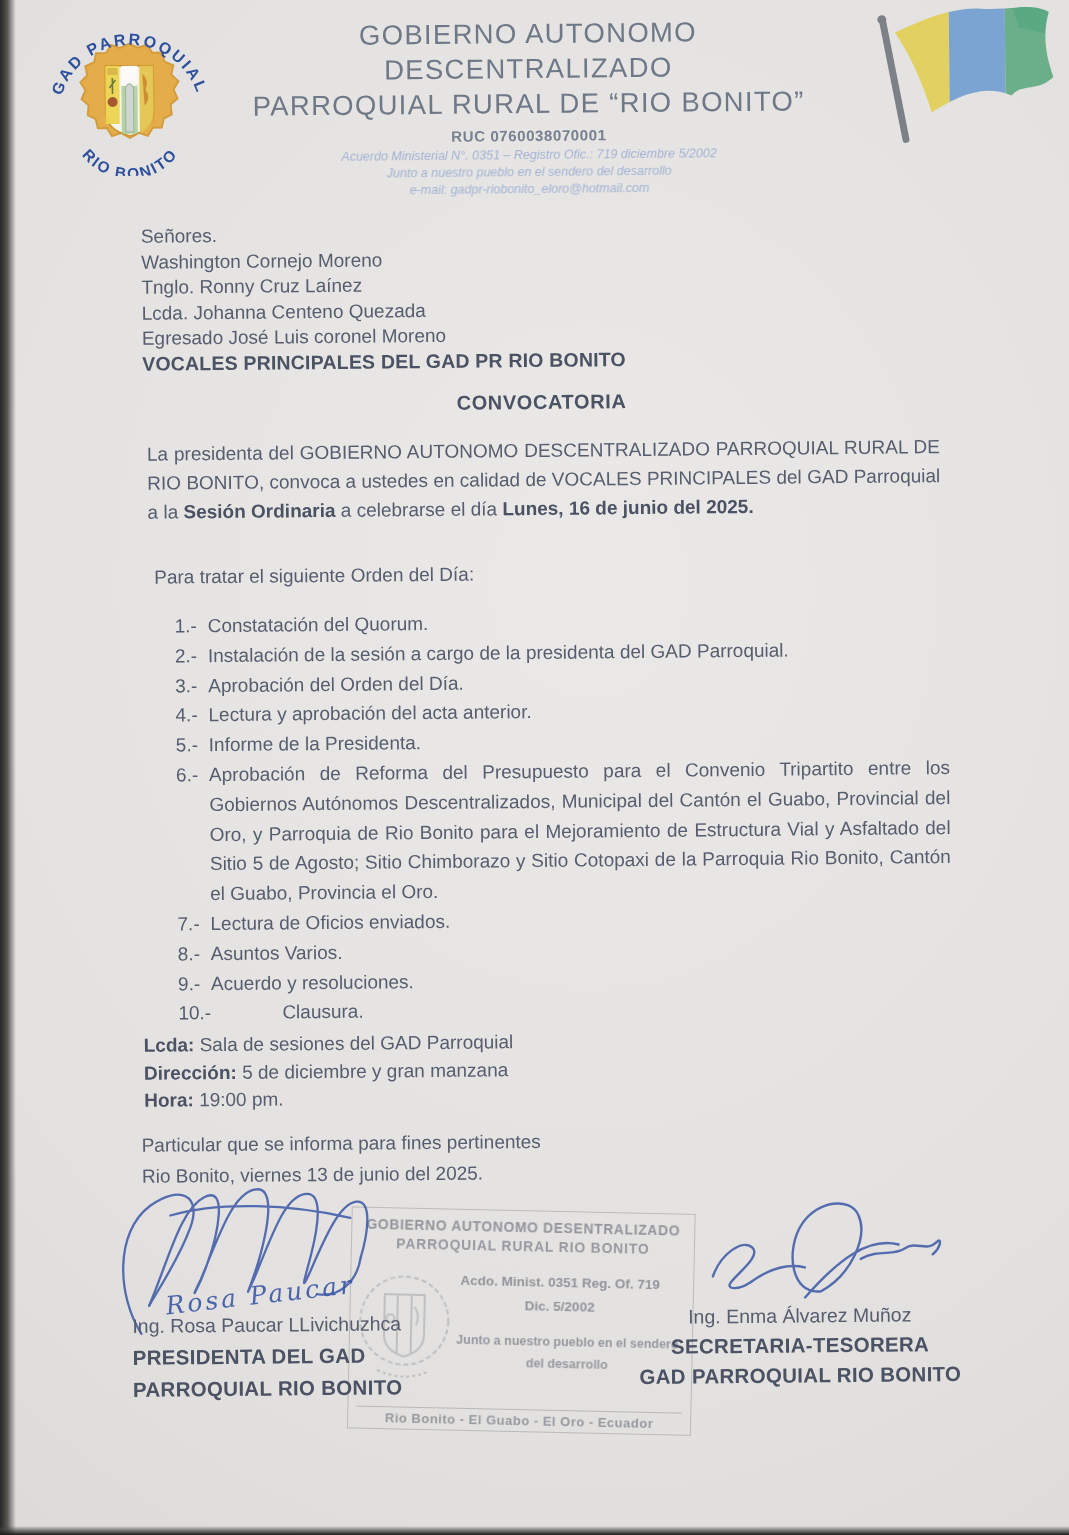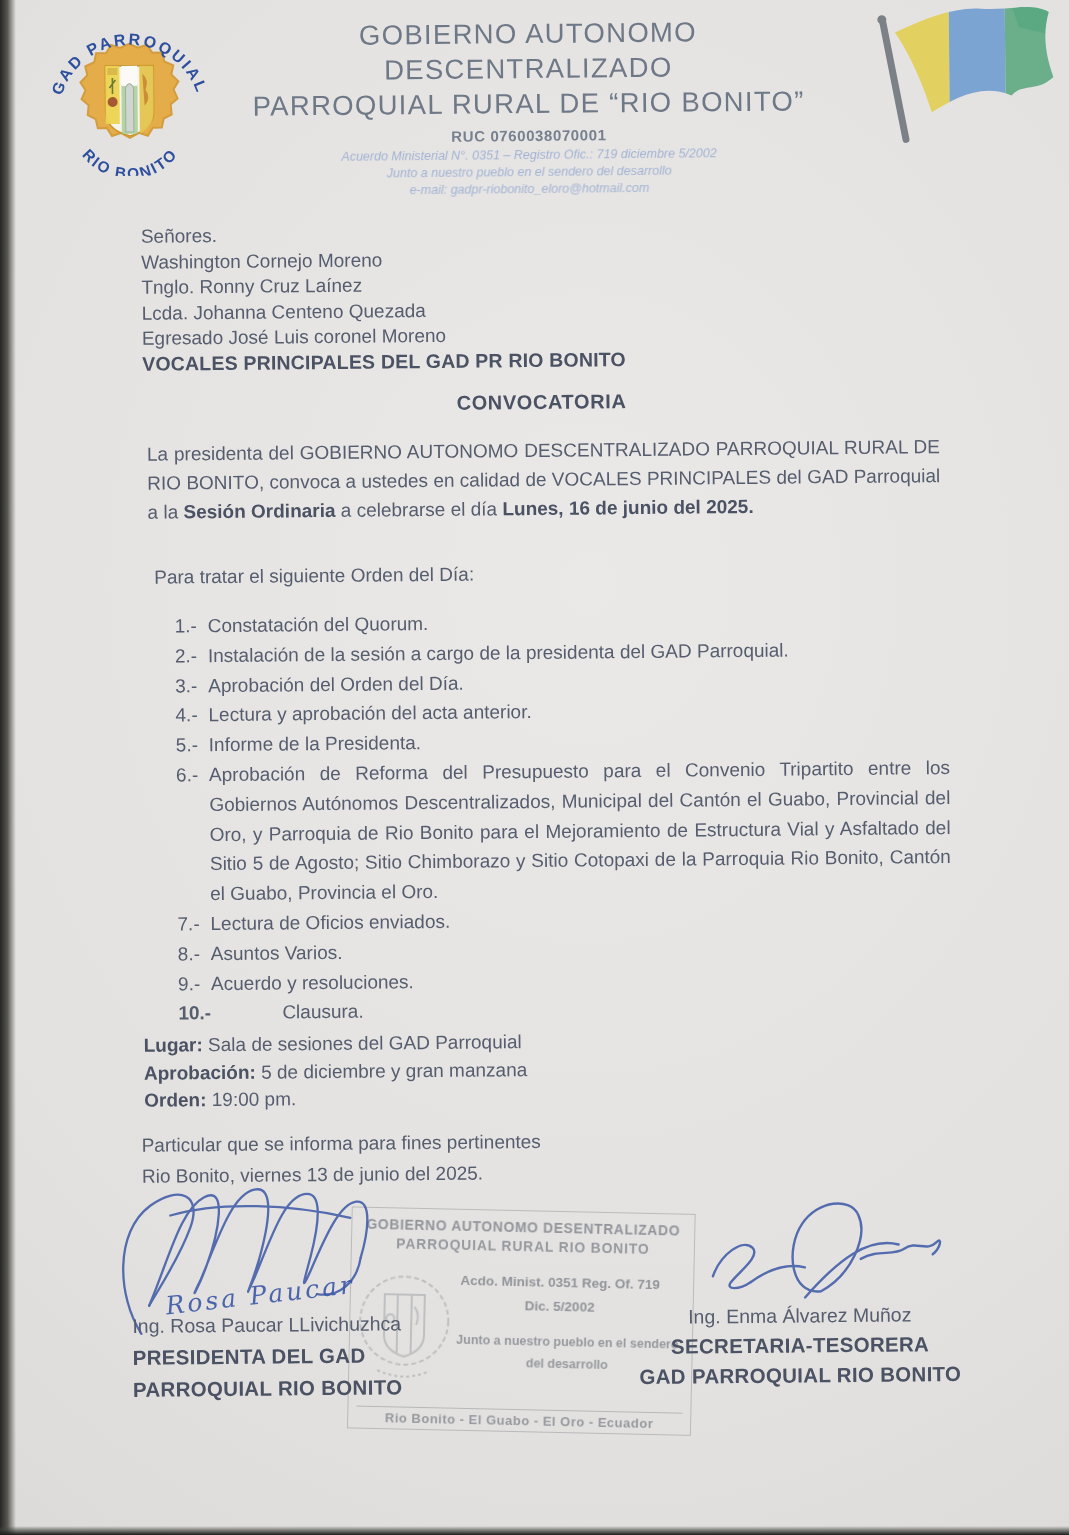--- a/index.html
+++ b/index.html
@@ -24,21 +24,21 @@
   .recipients{left:146px;top:220px;font-size:19px;line-height:25.5px;}
   .b{font-weight:bold;color:#4b5263;}
   .role-line{font-size:19.5px;letter-spacing:.2px;}
   .heading{left:150px;top:391px;width:790px;text-align:center;font-size:20px;letter-spacing:.6px;}
   .paragraph{left:150px;top:436px;width:793px;font-size:19px;line-height:29px;text-align:justify;}
   .agenda-intro{left:156px;top:563px;font-size:19px;}
   .agenda{left:176px;top:608px;width:774px;font-size:19px;}
   .agenda-item{display:flex;line-height:29.8px;}
   .agenda-item .num{flex:0 0 33px;}
   .agenda-item .txt{flex:1;text-align:justify;}
-  .agenda-item.wide .num{flex-basis:104px;font-weight:bold;}
+  .agenda-item.wide .num{flex-basis:104px;}
   .details{left:141px;top:1028px;font-size:19px;line-height:27.5px;}
   .closing{left:138px;top:1126px;font-size:19px;line-height:31px;}
 
   
   .sig-svg{z-index:6;}
   .hand-name{left:160px;top:1278px;font-family:"DejaVu Serif",serif;font-style:italic;
     font-size:25px;color:#3b57a6;letter-spacing:3px;transform:rotate(-6deg);z-index:6;opacity:.9;}
   .sig-text-left{left:127px;top:1306px;font-size:20px;line-height:32px;z-index:7;}
   .sig-text-left .name,.sig-text-right .name{font-size:19.5px;color:#565d6e;}
   .sig-text-left .tl,.sig-text-right .tl{font-weight:bold;font-size:20.5px;color:#4b5263;letter-spacing:.3px;}
@@ -166,23 +166,23 @@
           <span class="num">9.-</span>
           <span class="txt">Acuerdo y resoluciones.</span>
         </div>
       <div class="agenda-item wide">
           <span class="num">10.-</span>
           <span class="txt">Clausura.</span>
         </div>
     </div>
 
     <div class="abs details">
-      <div><span class="b">Lugar:</span><span> Sala de sesiones del GAD Parroquial</span></div>
-      <div><span class="b">Aprobación:</span><span> 5 de diciembre y gran manzana</span></div>
-      <div><span class="b">Orden:</span><span> 19:00 pm.</span></div>
+      <div><span class="b">Lcda:</span><span> Sala de sesiones del GAD Parroquial</span></div>
+      <div><span class="b">Dirección:</span><span> 5 de diciembre y gran manzana</span></div>
+      <div><span class="b">Hora:</span><span> 19:00 pm.</span></div>
     </div>
 
     <div class="abs closing">
       <div>Particular que se informa para fines pertinentes</div>
       <div>Rio Bonito, viernes 13 de junio del 2025.</div>
     </div>
 
     <svg class="abs sig-svg" style="left:106px;top:1172px;" width="280" height="170" viewBox="0 0 280 170">
       <g fill="none" stroke="#3b57a6" stroke-width="2.3" stroke-linecap="round" opacity=".85">
         <path d="M30,158 C6,120 4,56 40,30 C70,9 92,20 80,52 C68,84 46,116 38,130"></path>

